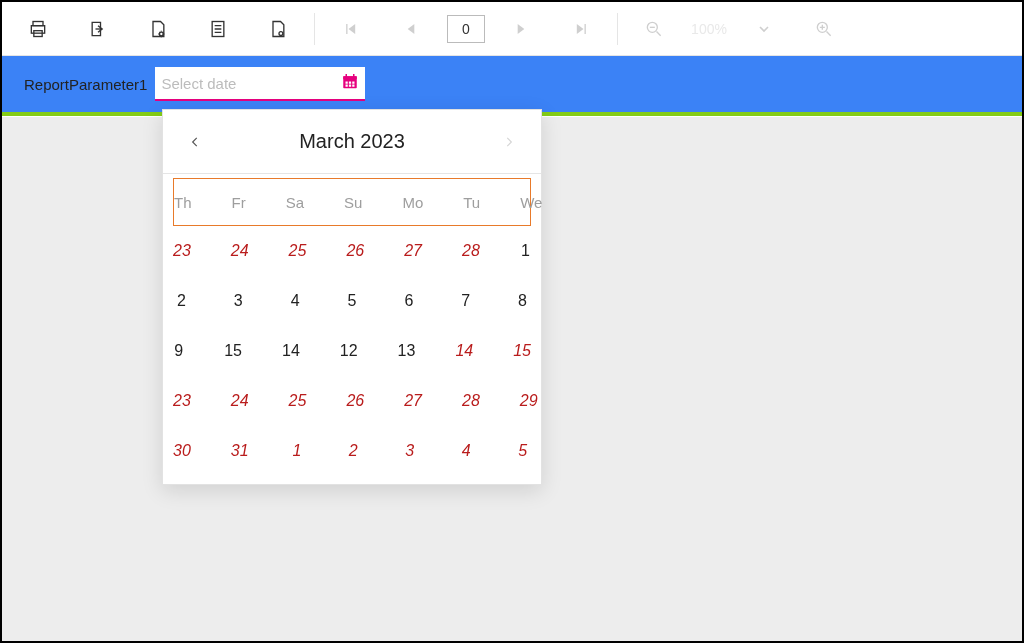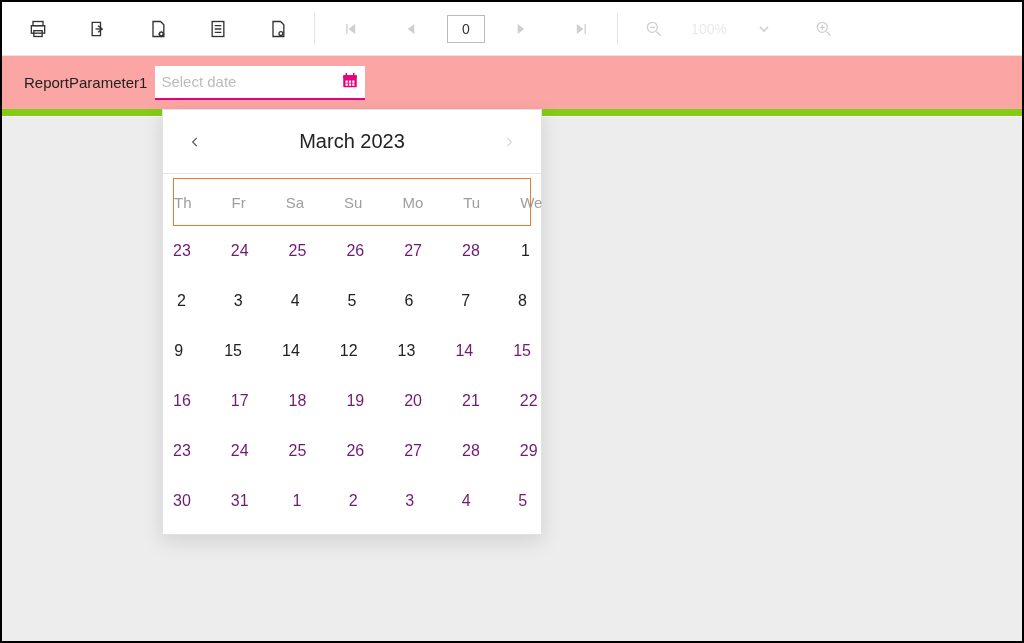--- a/index.html
+++ b/index.html
@@ -53,22 +53,22 @@
       font-size: 14px;
       padding: 0 6px;
       min-width: 50px;
       text-align: center;
     }
     .zoom-dd svg { width: 10px; height: 10px; }
 
     
     .param-bar {
       height: 60px;
-      background: #fca5a5;
-      border-bottom: 7px solid #84cc16;
+      background: #3b82f6;
+      border-bottom: 4px solid #84cc16;
       display: flex;
       align-items: center;
       padding: 0 22px;
       font-size: 15px;
       color: #222;
     }
     .param-label { margin-right: 8px; }
     .date-field {
       position: relative;
       width: 210px;
@@ -160,21 +160,21 @@
       font-size: 16px;
       cursor: pointer;
     }
     .cal-dow {
       height: 46px;
       color: #9e9e9e;
       font-size: 15px;
       cursor: default;
     }
     .cal-day { color: #222; }
-    .cal-day.muted { color: #701a75; }
+    .cal-day.muted { color: #b91c1c; font-style: italic; }
     .cal-today {
       height: 54px;
       display: flex;
       align-items: center;
       justify-content: center;
       font-size: 18px;
       letter-spacing: 2px;
       color: #9e9e9e;
       cursor: pointer;
     }
@@ -333,29 +333,20 @@
         <div class="cal-row">
           <div class="cal-cell cal-day">9</div>
           <div class="cal-cell cal-day">15</div>
           <div class="cal-cell cal-day">14</div>
           <div class="cal-cell cal-day">12</div>
           <div class="cal-cell cal-day">13</div>
           <div class="cal-cell cal-day muted">14</div>
           <div class="cal-cell cal-day muted">15</div>
         </div>
         <div class="cal-row">
-          <div class="cal-cell cal-day muted">16</div>
-          <div class="cal-cell cal-day muted">17</div>
-          <div class="cal-cell cal-day muted">18</div>
-          <div class="cal-cell cal-day muted">19</div>
-          <div class="cal-cell cal-day muted">20</div>
-          <div class="cal-cell cal-day muted">21</div>
-          <div class="cal-cell cal-day muted">22</div>
-        </div>
-        <div class="cal-row">
           <div class="cal-cell cal-day muted">23</div>
           <div class="cal-cell cal-day muted">24</div>
           <div class="cal-cell cal-day muted">25</div>
           <div class="cal-cell cal-day muted">26</div>
           <div class="cal-cell cal-day muted">27</div>
           <div class="cal-cell cal-day muted">28</div>
           <div class="cal-cell cal-day muted">29</div>
         </div>
         <div class="cal-row">
           <div class="cal-cell cal-day muted">30</div>

